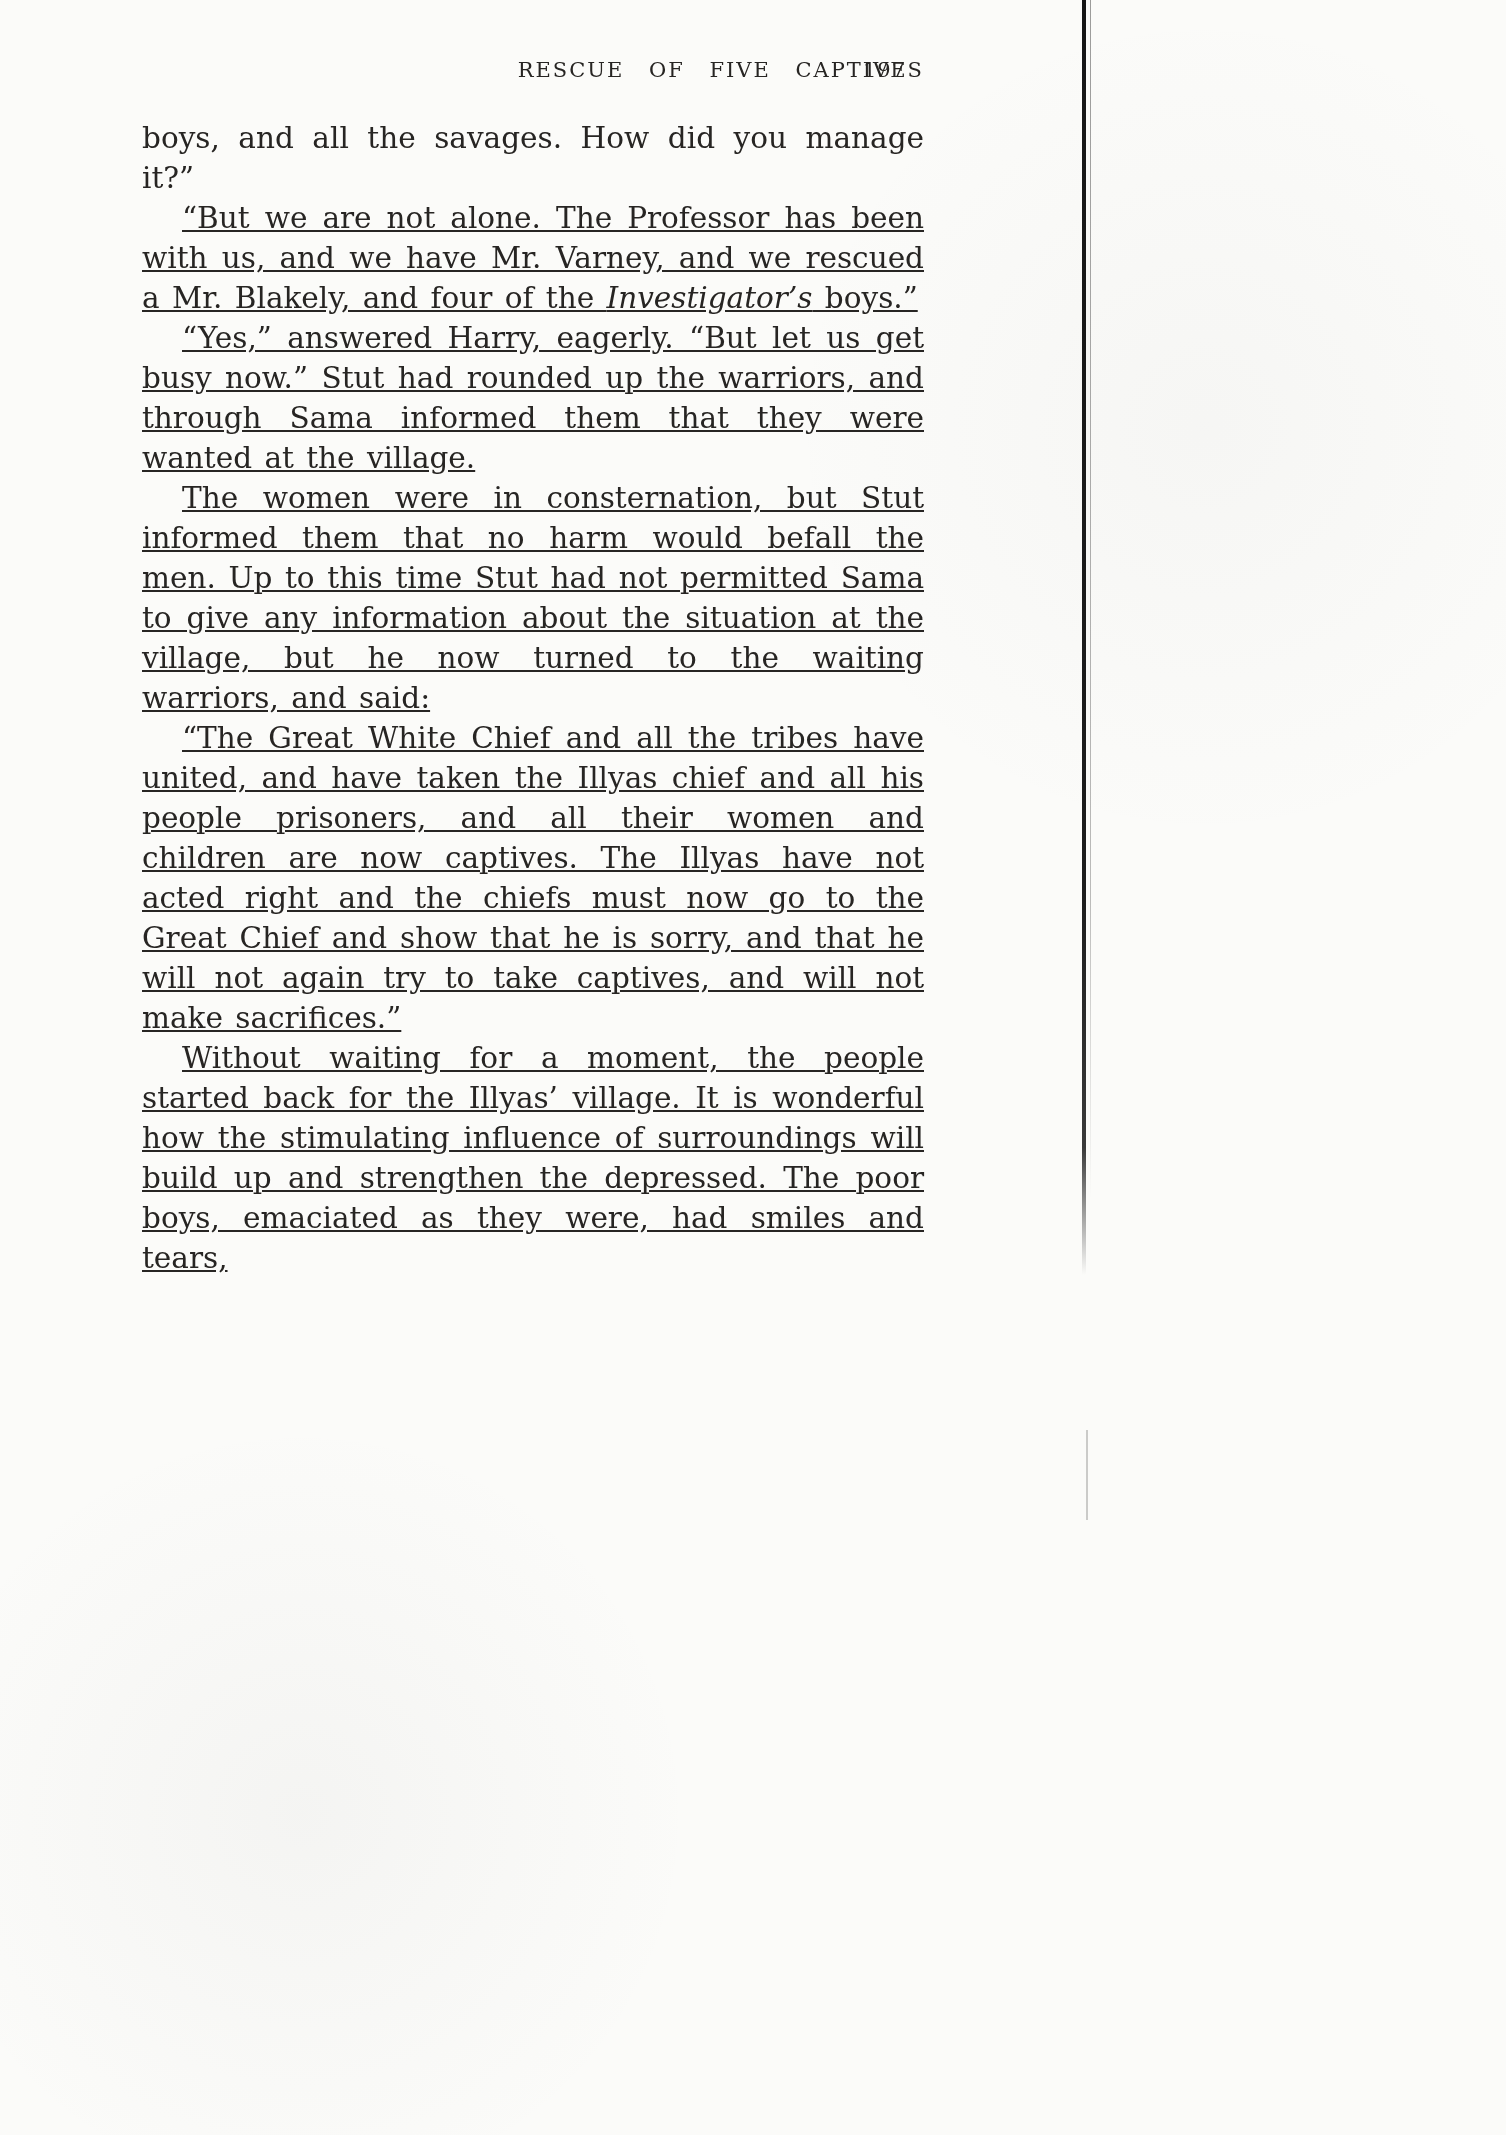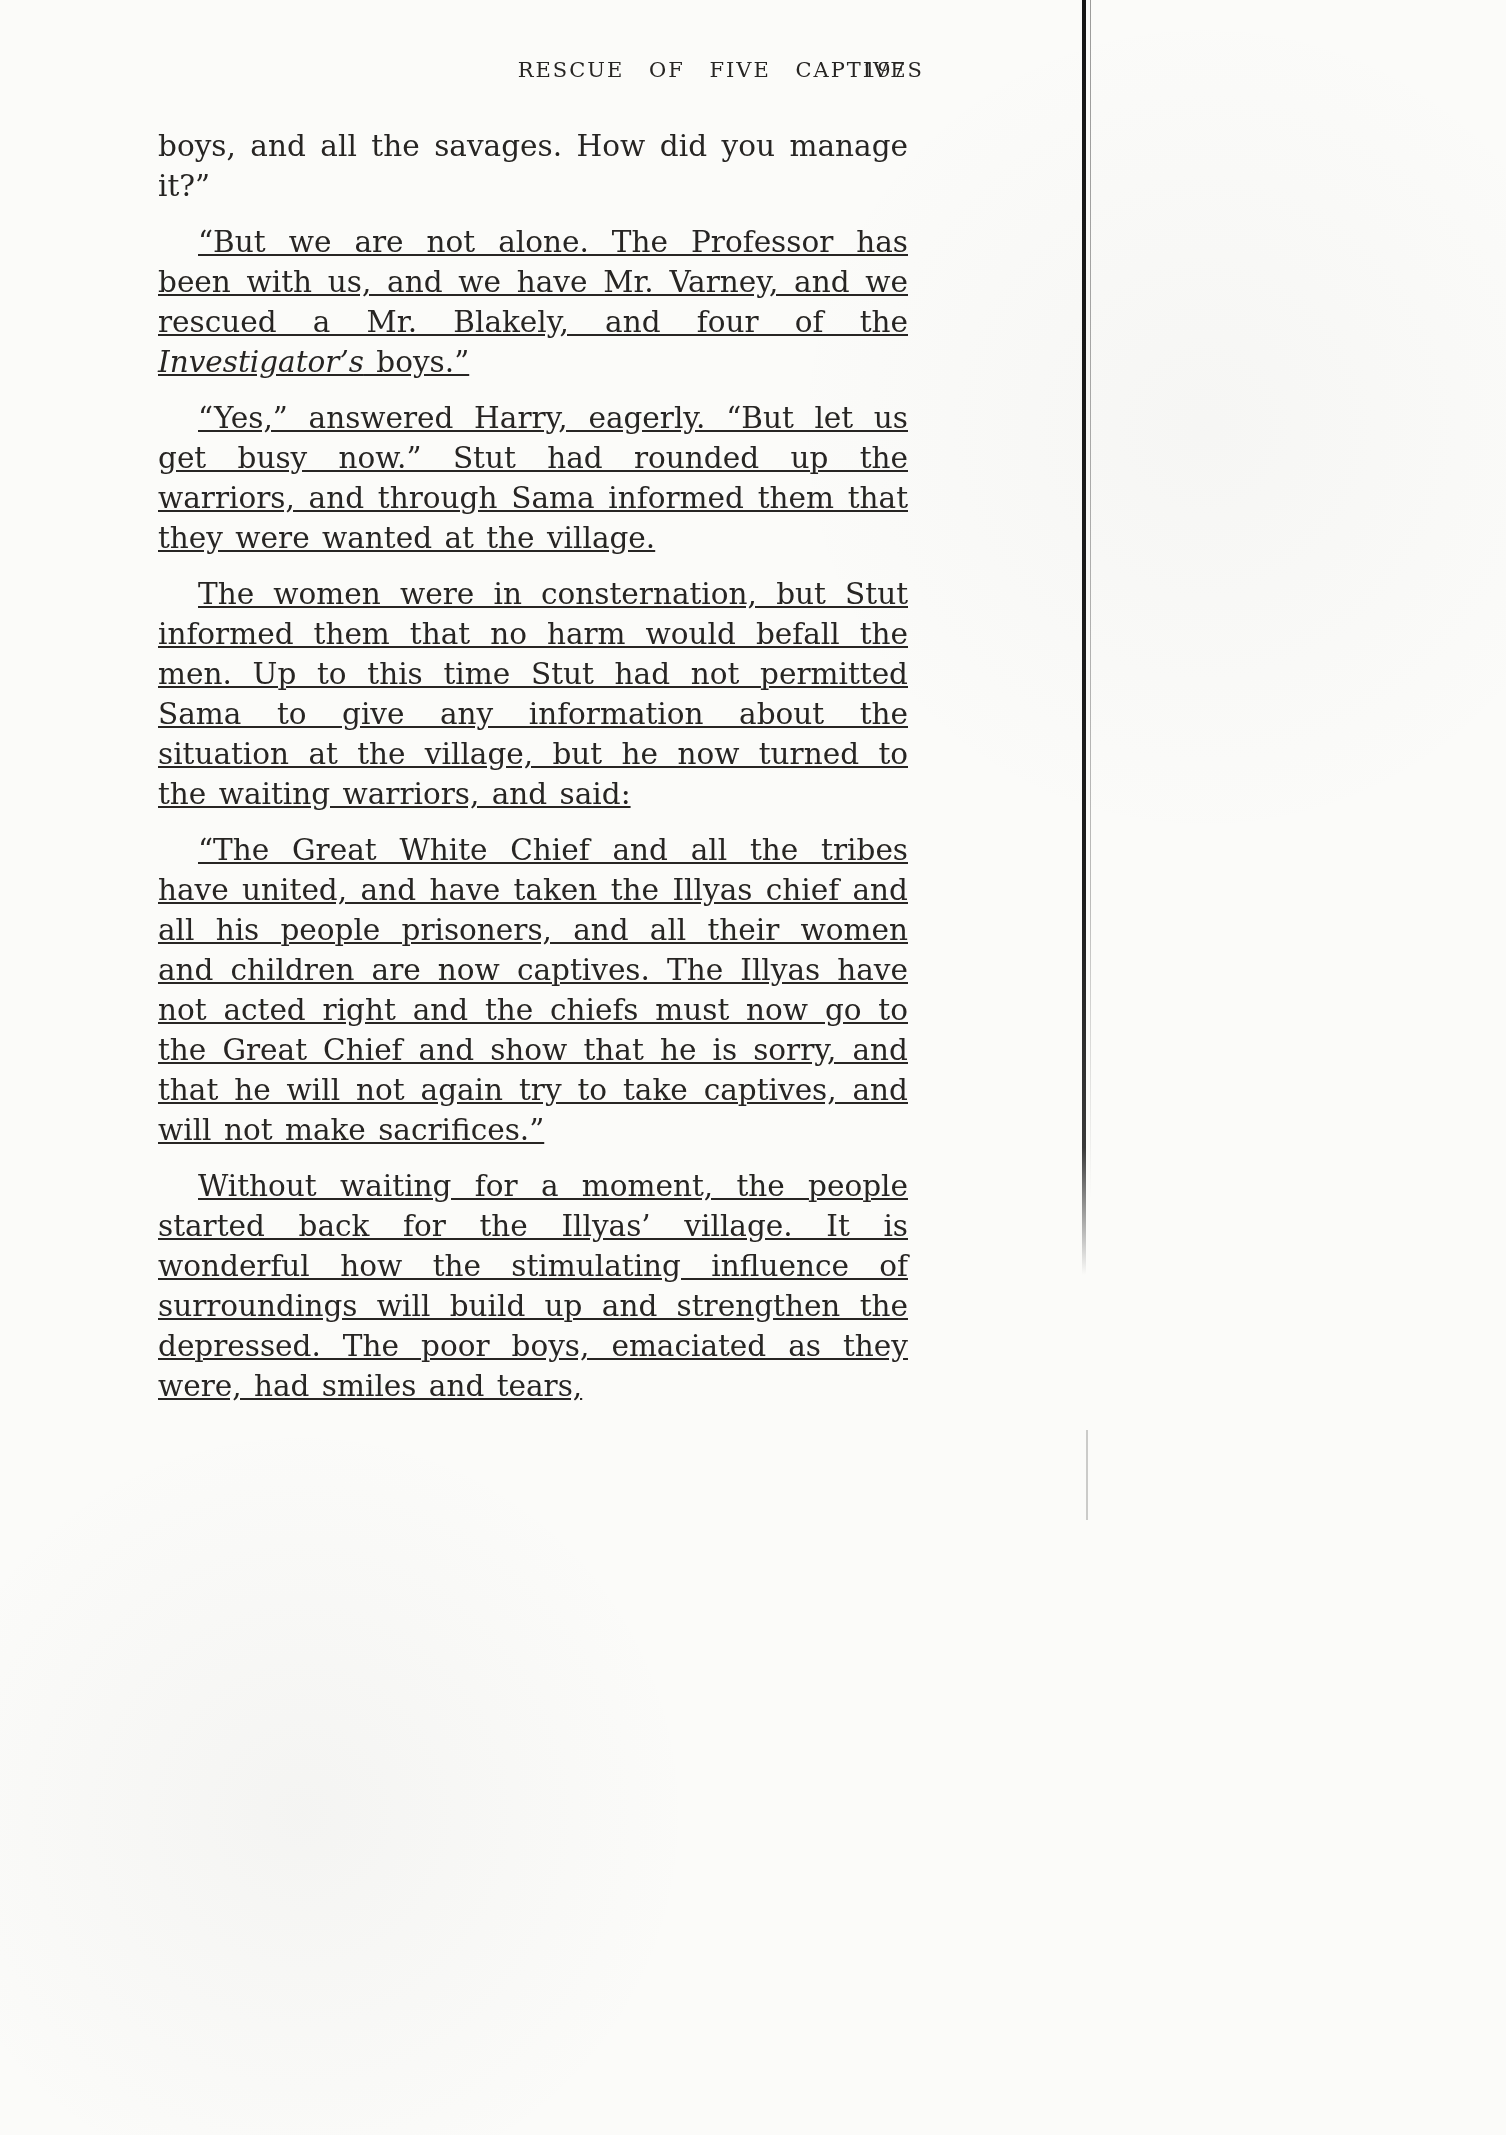--- a/index.html
+++ b/index.html
@@ -48,21 +48,21 @@
     letter-spacing: 1px;
   }
   .body-text {
     margin-top: 8px;
     font-size: 29.5px;
     line-height: 40px;
     text-align: justify;
     word-spacing: 3px;
   }
   .para {
-    margin: 16px;
+    margin: 0;
   }
   .para.indent {
     text-indent: 40px;
     text-decoration: underline;
   }
   .italic {
     font-style: italic;
   }
   .edge-line {
     position: absolute;

